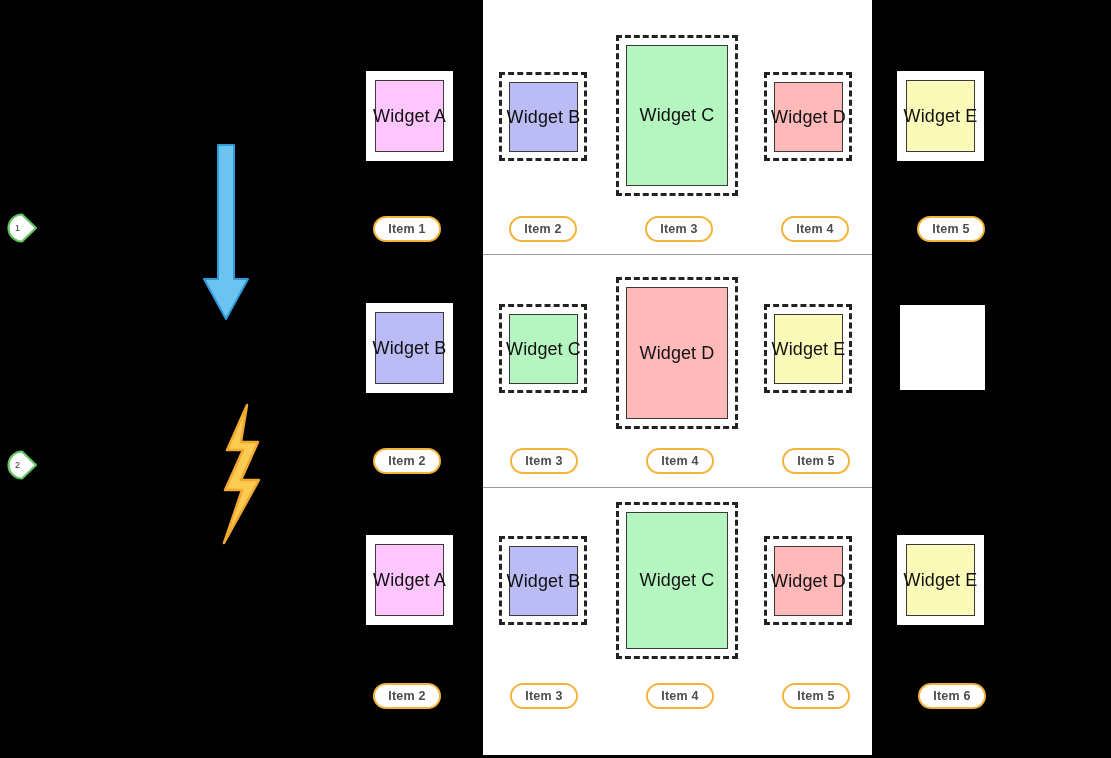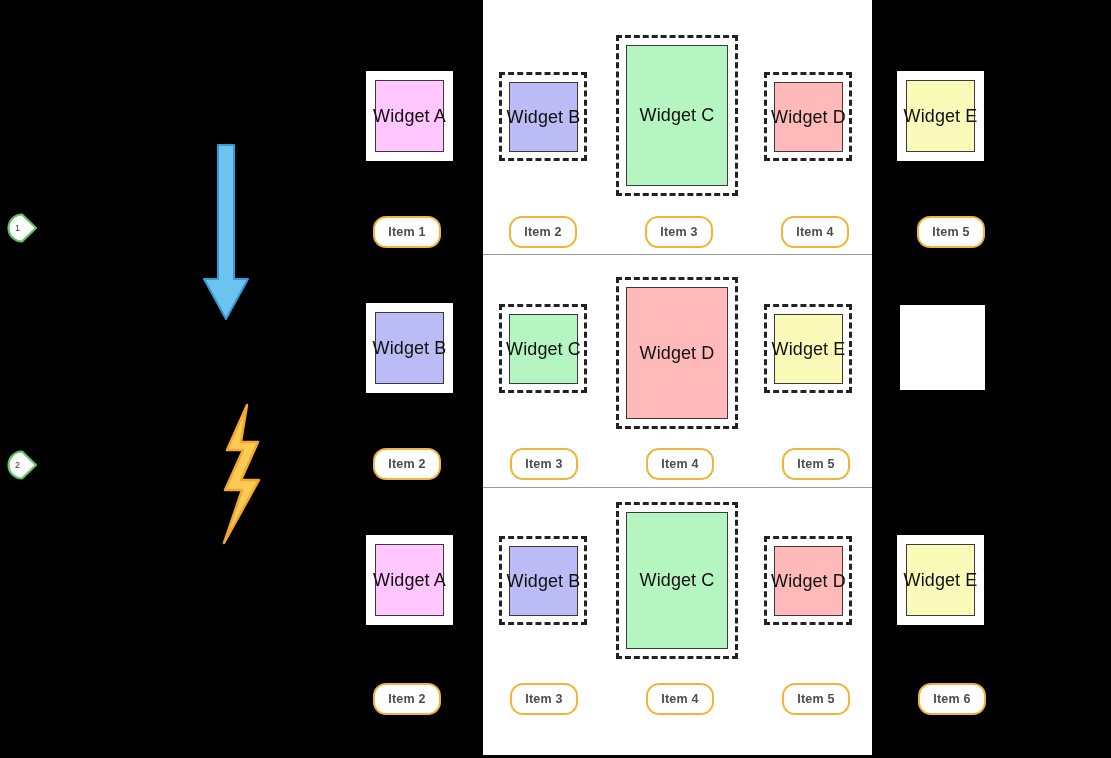--- a/index.html
+++ b/index.html
@@ -64,21 +64,21 @@
   
   .blank-square {
     position: absolute;
     background: #ffffff;
   }
 
   
   .pill {
     position: absolute;
     box-sizing: border-box;
-    height: 32px;
+    height: 26px;
     border: 2px solid #f5b33c;
     border-radius: 13px;
     background: #ffffff;
     display: flex;
     align-items: center;
     justify-content: center;
     font-size: 12.5px;
     font-weight: bold;
     color: #4d4d4d;
     letter-spacing: .2px;

